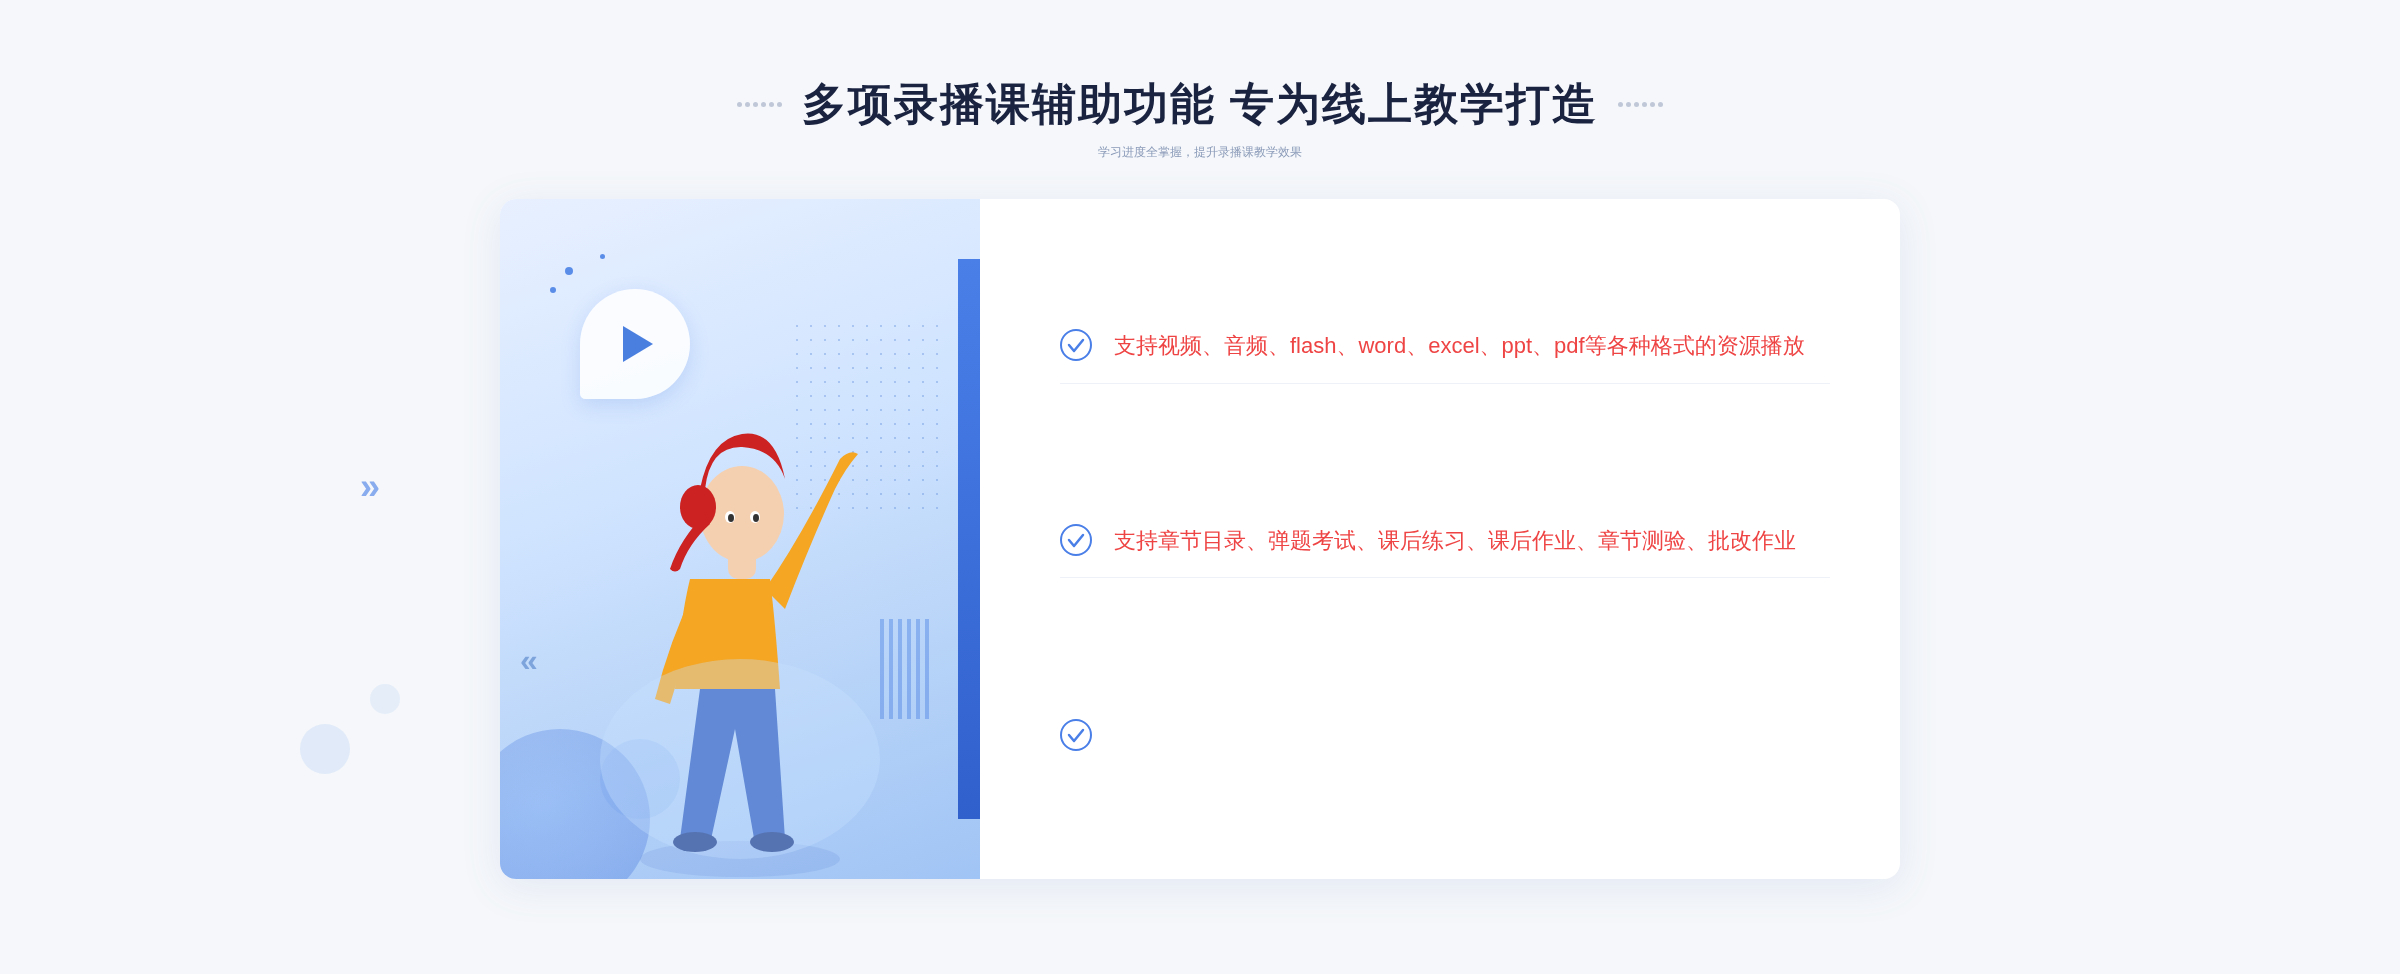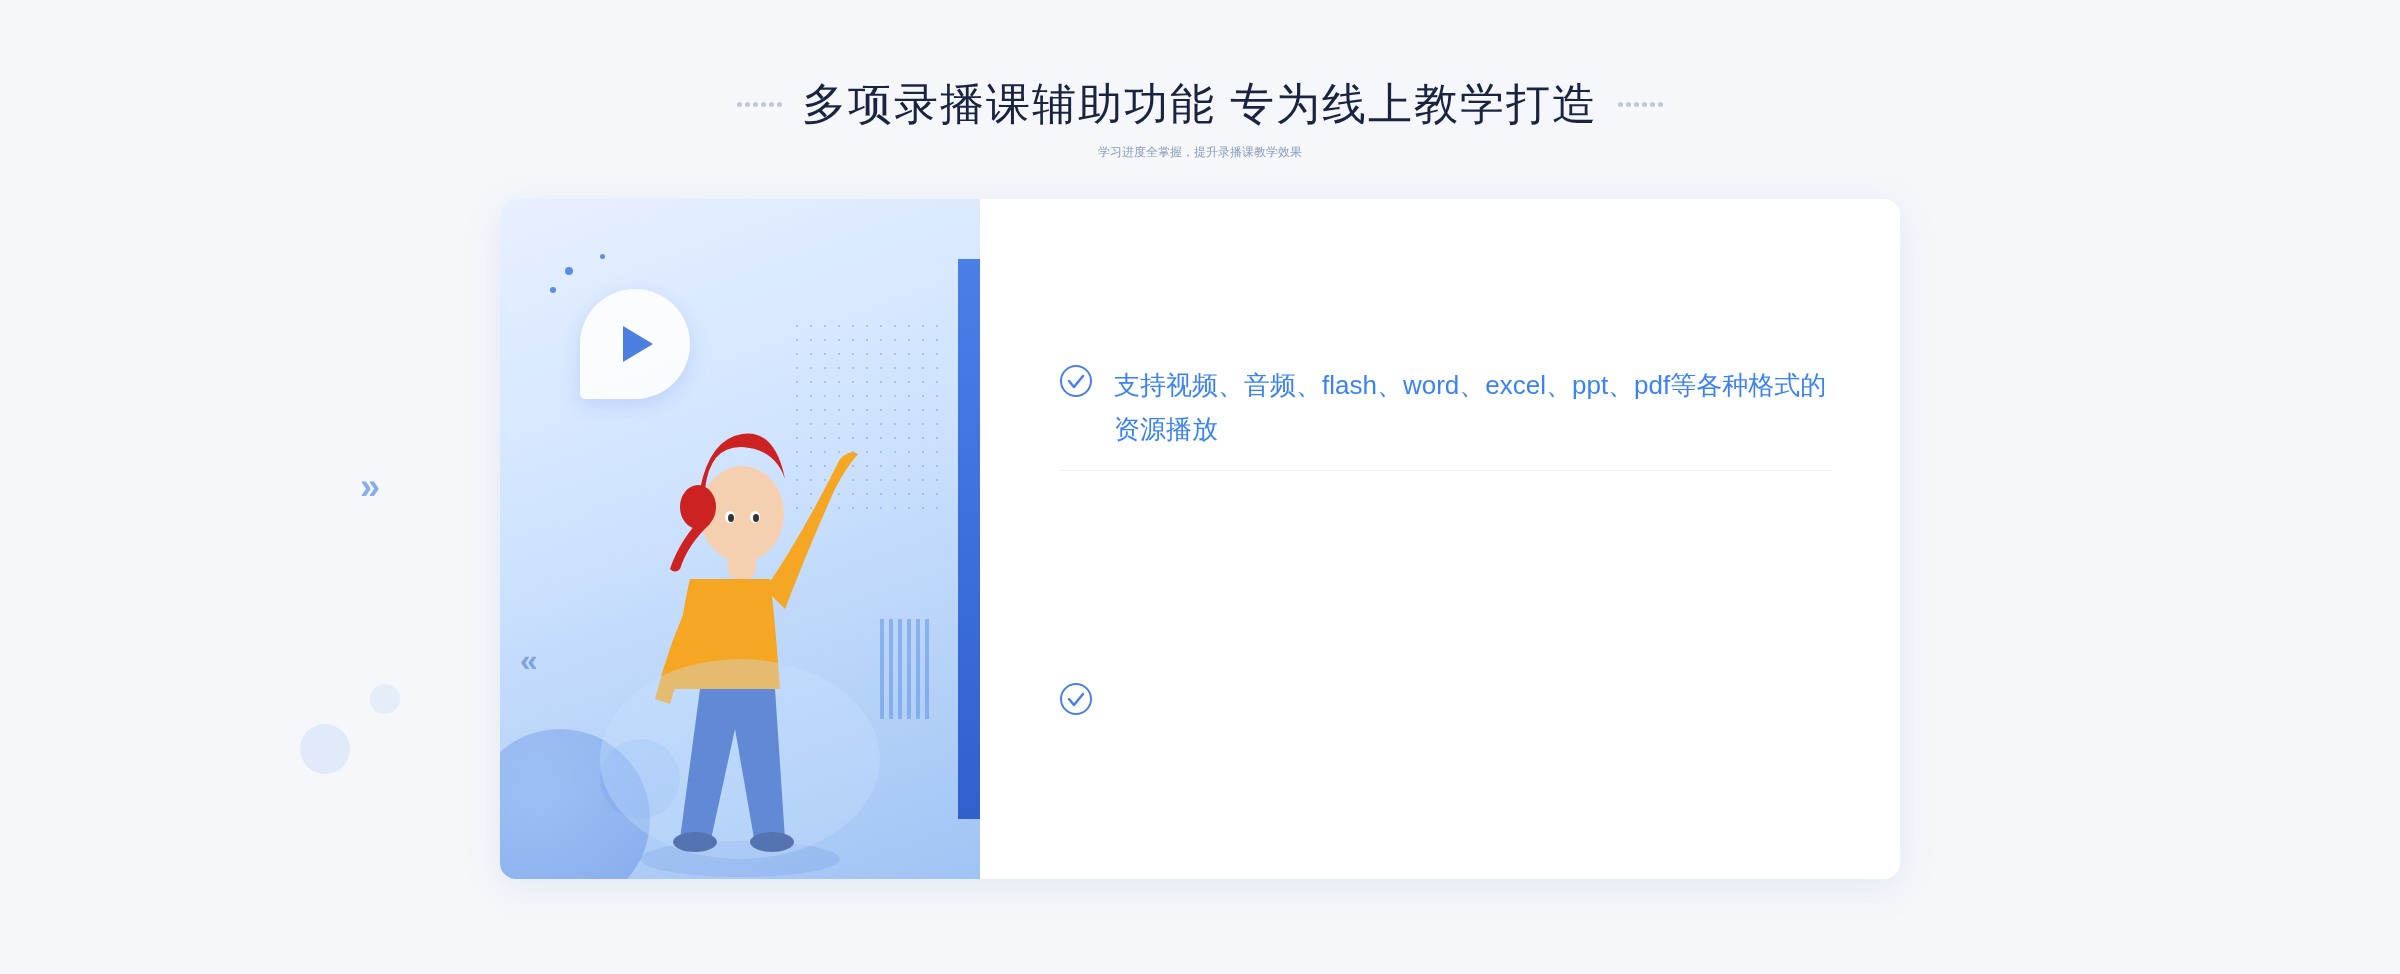--- a/index.html
+++ b/index.html
@@ -45,21 +45,21 @@
     .title-dots span {
       display: inline-block;
       width: 5px;
       height: 5px;
       background: #c0c8d8;
       border-radius: 50%;
     }
 
     .main-title {
       font-size: 44px;
-      font-weight: 400;
+      font-weight: 700;
       color: #1a2340;
       letter-spacing: 2px;
     }
 
     .subtitle {
       font-size: 12px;
       color: #8a9ab8;
       margin-top: 10px;
       font-weight: 400;
     }
@@ -232,22 +232,22 @@
     }
 
     .check-icon {
       flex-shrink: 0;
       width: 32px;
       height: 32px;
       margin-top: 2px;
     }
 
     .feature-text {
-      font-size: 26px;
-      color: #3b82f6;
+      font-size: 22px;
+      color: #ef4444;
       line-height: 1.7;
       font-weight: 400;
     }
 
     
     .outside-chevron {
       position: absolute;
       left: 360px;
       top: 50%;
       transform: translateY(-50%);
@@ -358,24 +358,31 @@
     <div class="features-side">
 
       <div class="feature-item">
         <svg class="check-icon" viewBox="0 0 32 32" xmlns="http://www.w3.org/2000/svg">
           <circle cx="16" cy="16" r="15" fill="none" stroke="#4a7fe8" stroke-width="2"></circle>
           <polyline points="9,16 14,22 23,11" fill="none" stroke="#4a7fe8" stroke-width="2.5" stroke-linecap="round" stroke-linejoin="round"></polyline>
         </svg>
         <span class="feature-text">支持视频、音频、flash、word、excel、ppt、pdf等各种格式的资源播放</span>
       </div>
 
-
       <div class="feature-item">
         <svg class="check-icon" viewBox="0 0 32 32" xmlns="http://www.w3.org/2000/svg">
           <circle cx="16" cy="16" r="15" fill="none" stroke="#4a7fe8" stroke-width="2"></circle>
           <polyline points="9,16 14,22 23,11" fill="none" stroke="#4a7fe8" stroke-width="2.5" stroke-linecap="round" stroke-linejoin="round"></polyline>
         </svg>
+        <span class="feature-text">支持章节目录、弹题考试、课后练习、课后作业、章节测验、批改作业</span>
+      </div>
+
+      <div class="feature-item">
+        <svg class="check-icon" viewBox="0 0 32 32" xmlns="http://www.w3.org/2000/svg">
+          <circle cx="16" cy="16" r="15" fill="none" stroke="#4a7fe8" stroke-width="2"></circle>
+          <polyline points="9,16 14,22 23,11" fill="none" stroke="#4a7fe8" stroke-width="2.5" stroke-linecap="round" stroke-linejoin="round"></polyline>
+        </svg>
       </div>
 
 
     </div>
   </div>
 </div>
 
 </body></html>

